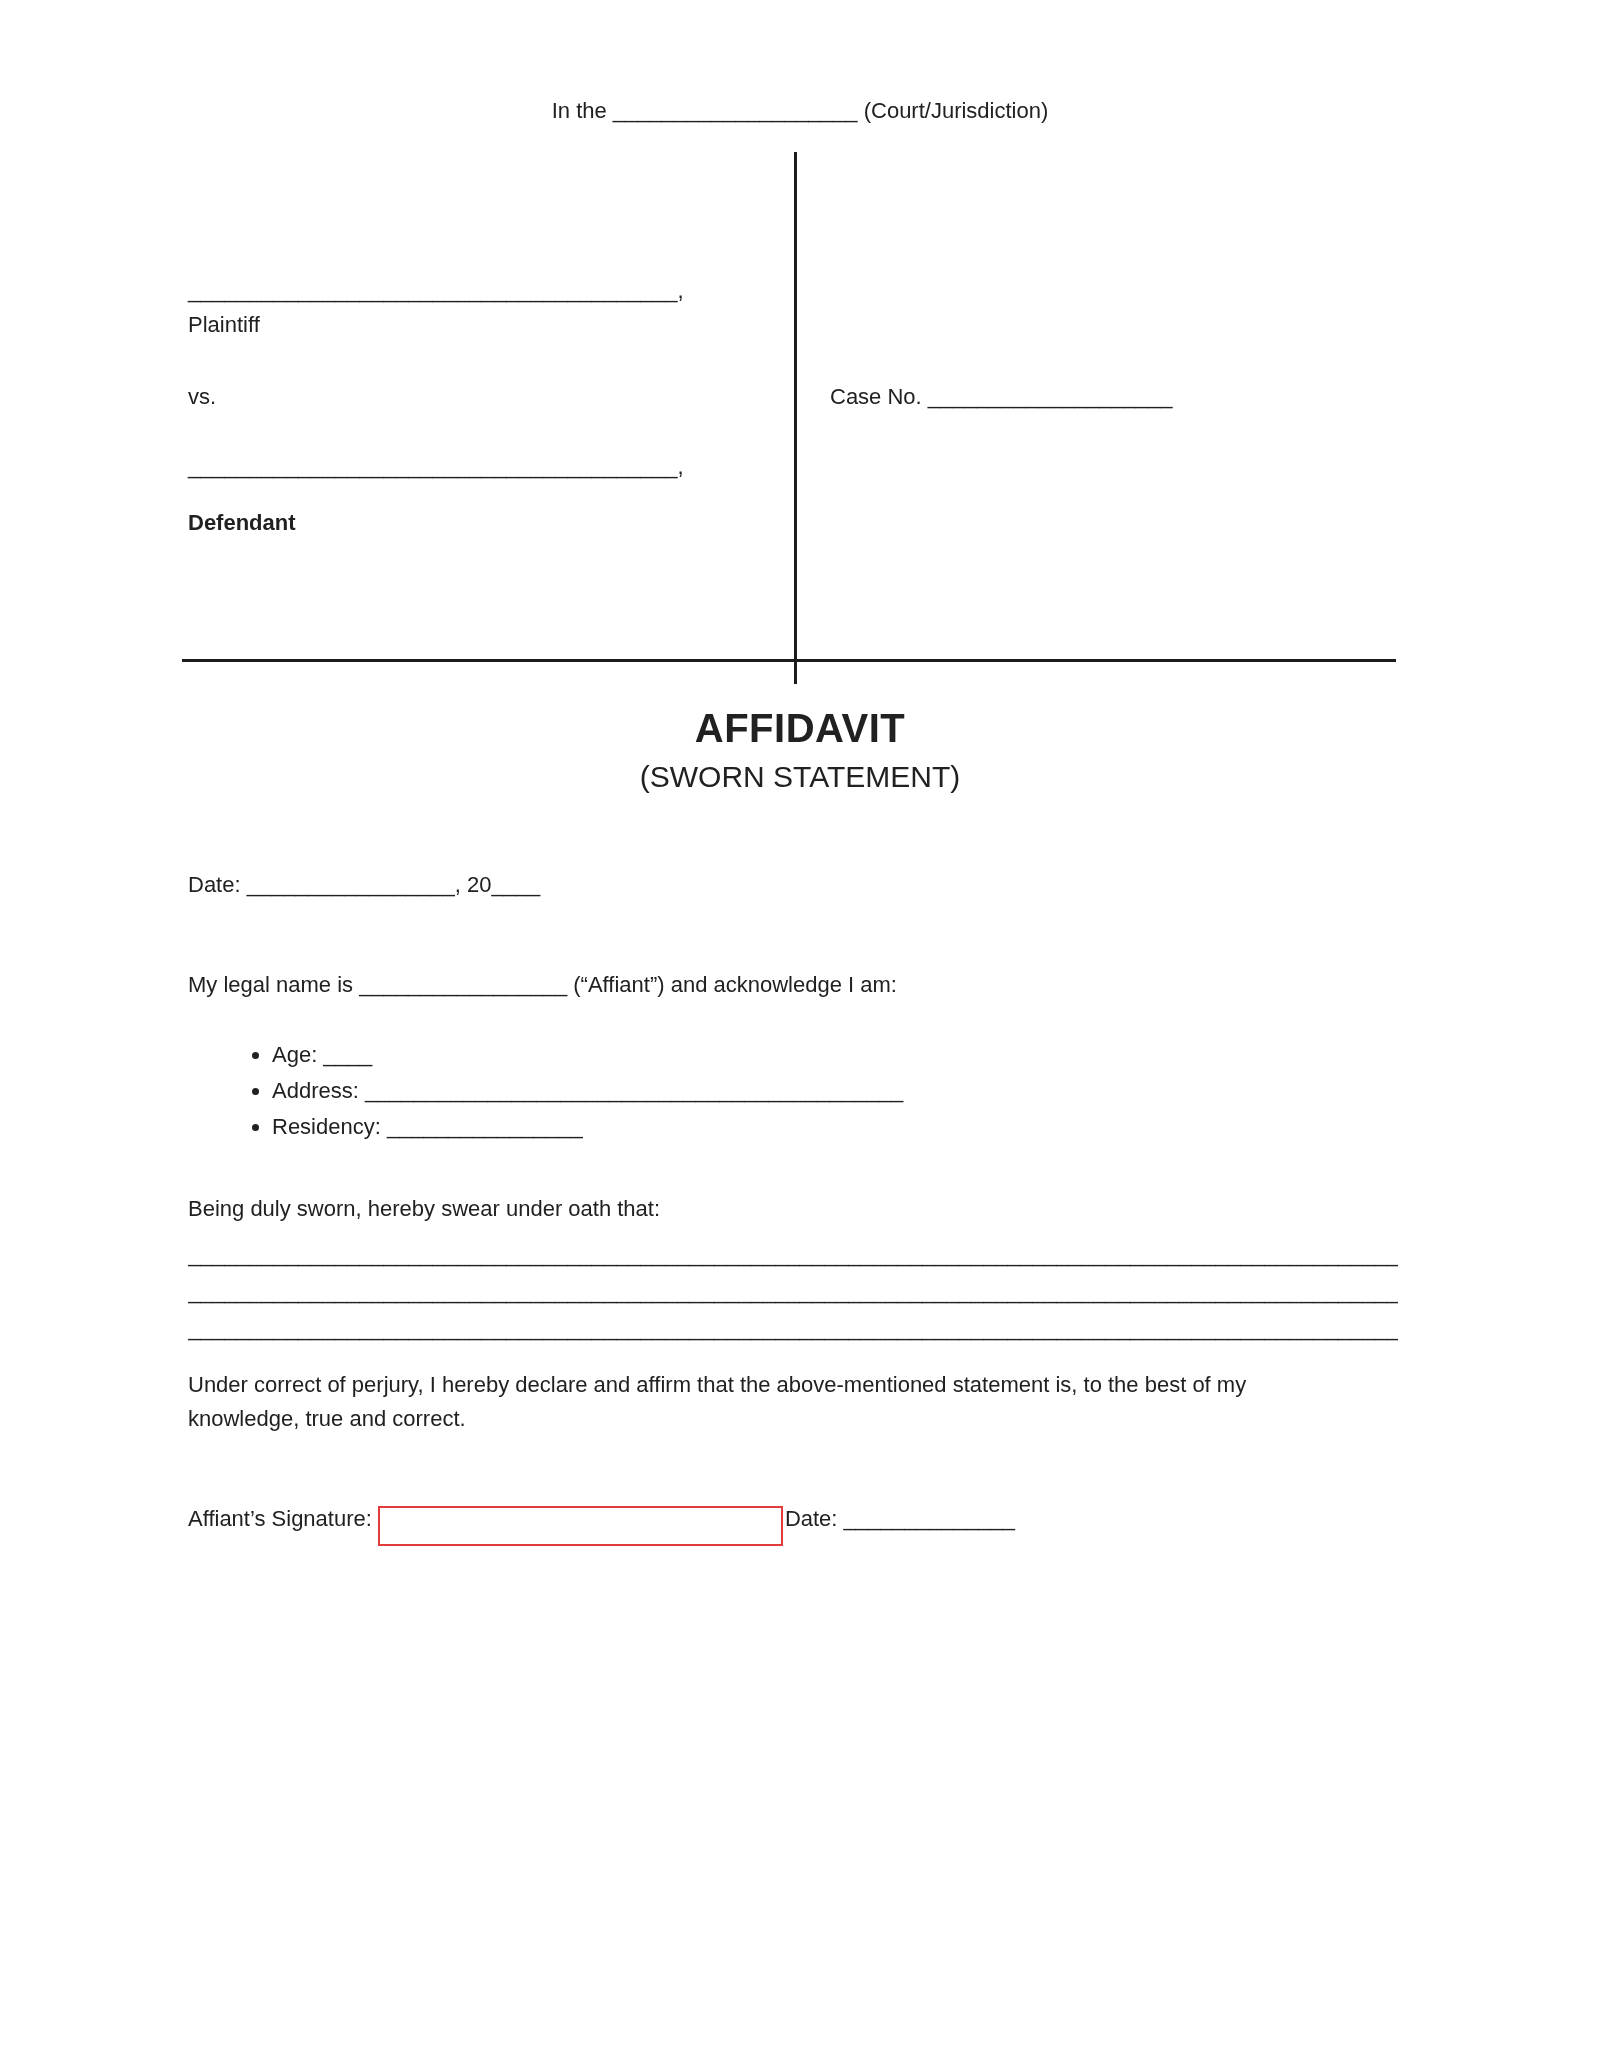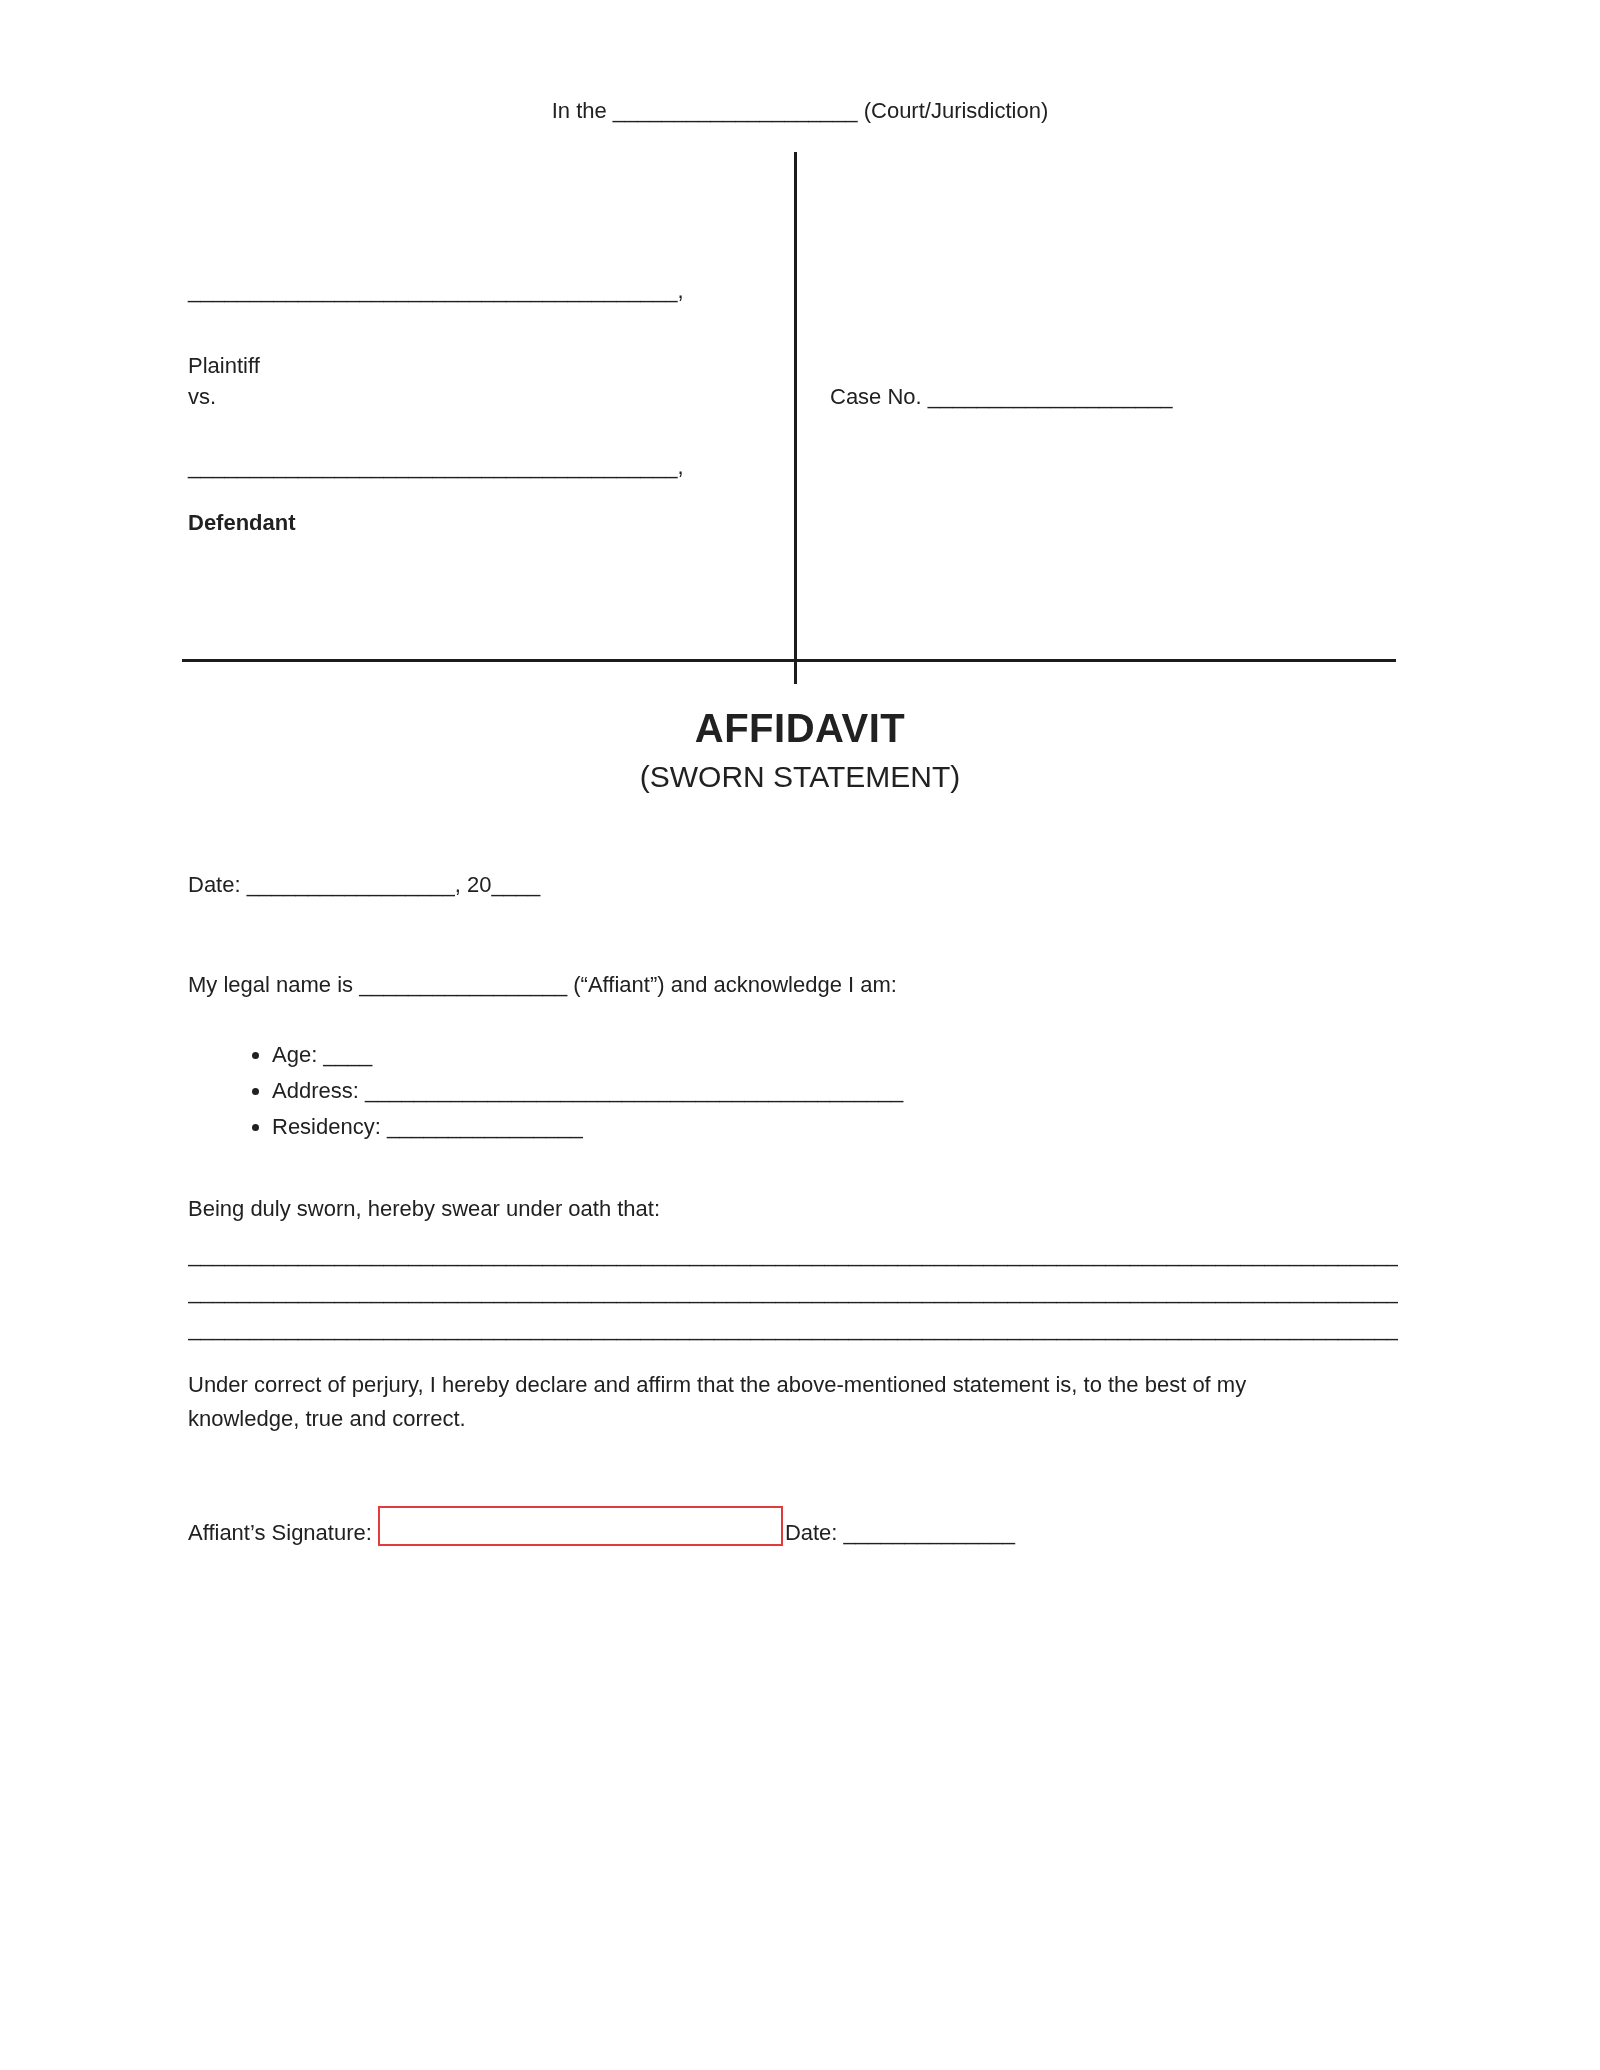--- a/index.html
+++ b/index.html
@@ -36,21 +36,21 @@
     white-space: nowrap;
     overflow: hidden;
     width: 1210px;
     height: 37px;
     line-height: 37px;
   }
 
   .para { width: 1165px; line-height: 34px; }
 
   
-  .sig-row { left: 188px; top: 1506px; display: flex; align-items: flex-end; }
+  .sig-row { left: 188px; top: 1506px; display: flex; align-items: flex-start; }
   .sig-field {
     width: 405px;
     height: 40px;
     border: 2px solid #e23b3b;
     box-sizing: border-box;
     margin-left: 6px;
     margin-right: 2px;
     background: transparent;
   }
 
@@ -92,21 +92,21 @@
 <body>
 
 <div class="page">
 
   <div class="abs centered" style="top:98px;">In the ____________________ (Court/Jurisdiction)</div>
 
   <div class="abs v-rule"></div>
   <div class="abs h-rule"></div>
 
   <div class="abs" style="left:188px; top:278px;">________________________________________,</div>
-  <div class="abs" style="left:188px; top:312px;margin-top:41px;">Plaintiff</div>
+  <div class="abs" style="left:188px; top:312px;">Plaintiff</div>
   <div class="abs" style="left:188px; top:384px;">vs.</div>
   <div class="abs" style="left:188px; top:454px;">________________________________________,</div>
   <div class="abs" style="left:188px; top:510px;font-weight:bold;">Defendant</div>
 
   <div class="abs" style="left:830px; top:384px;">Case No. ____________________</div>
 
   <div class="abs centered doc-title">AFFIDAVIT</div>
   <div class="abs centered doc-subtitle">(SWORN STATEMENT)</div>
 
   <div class="abs" style="left:188px; top:872px;">Date: _________________, 20____</div>

